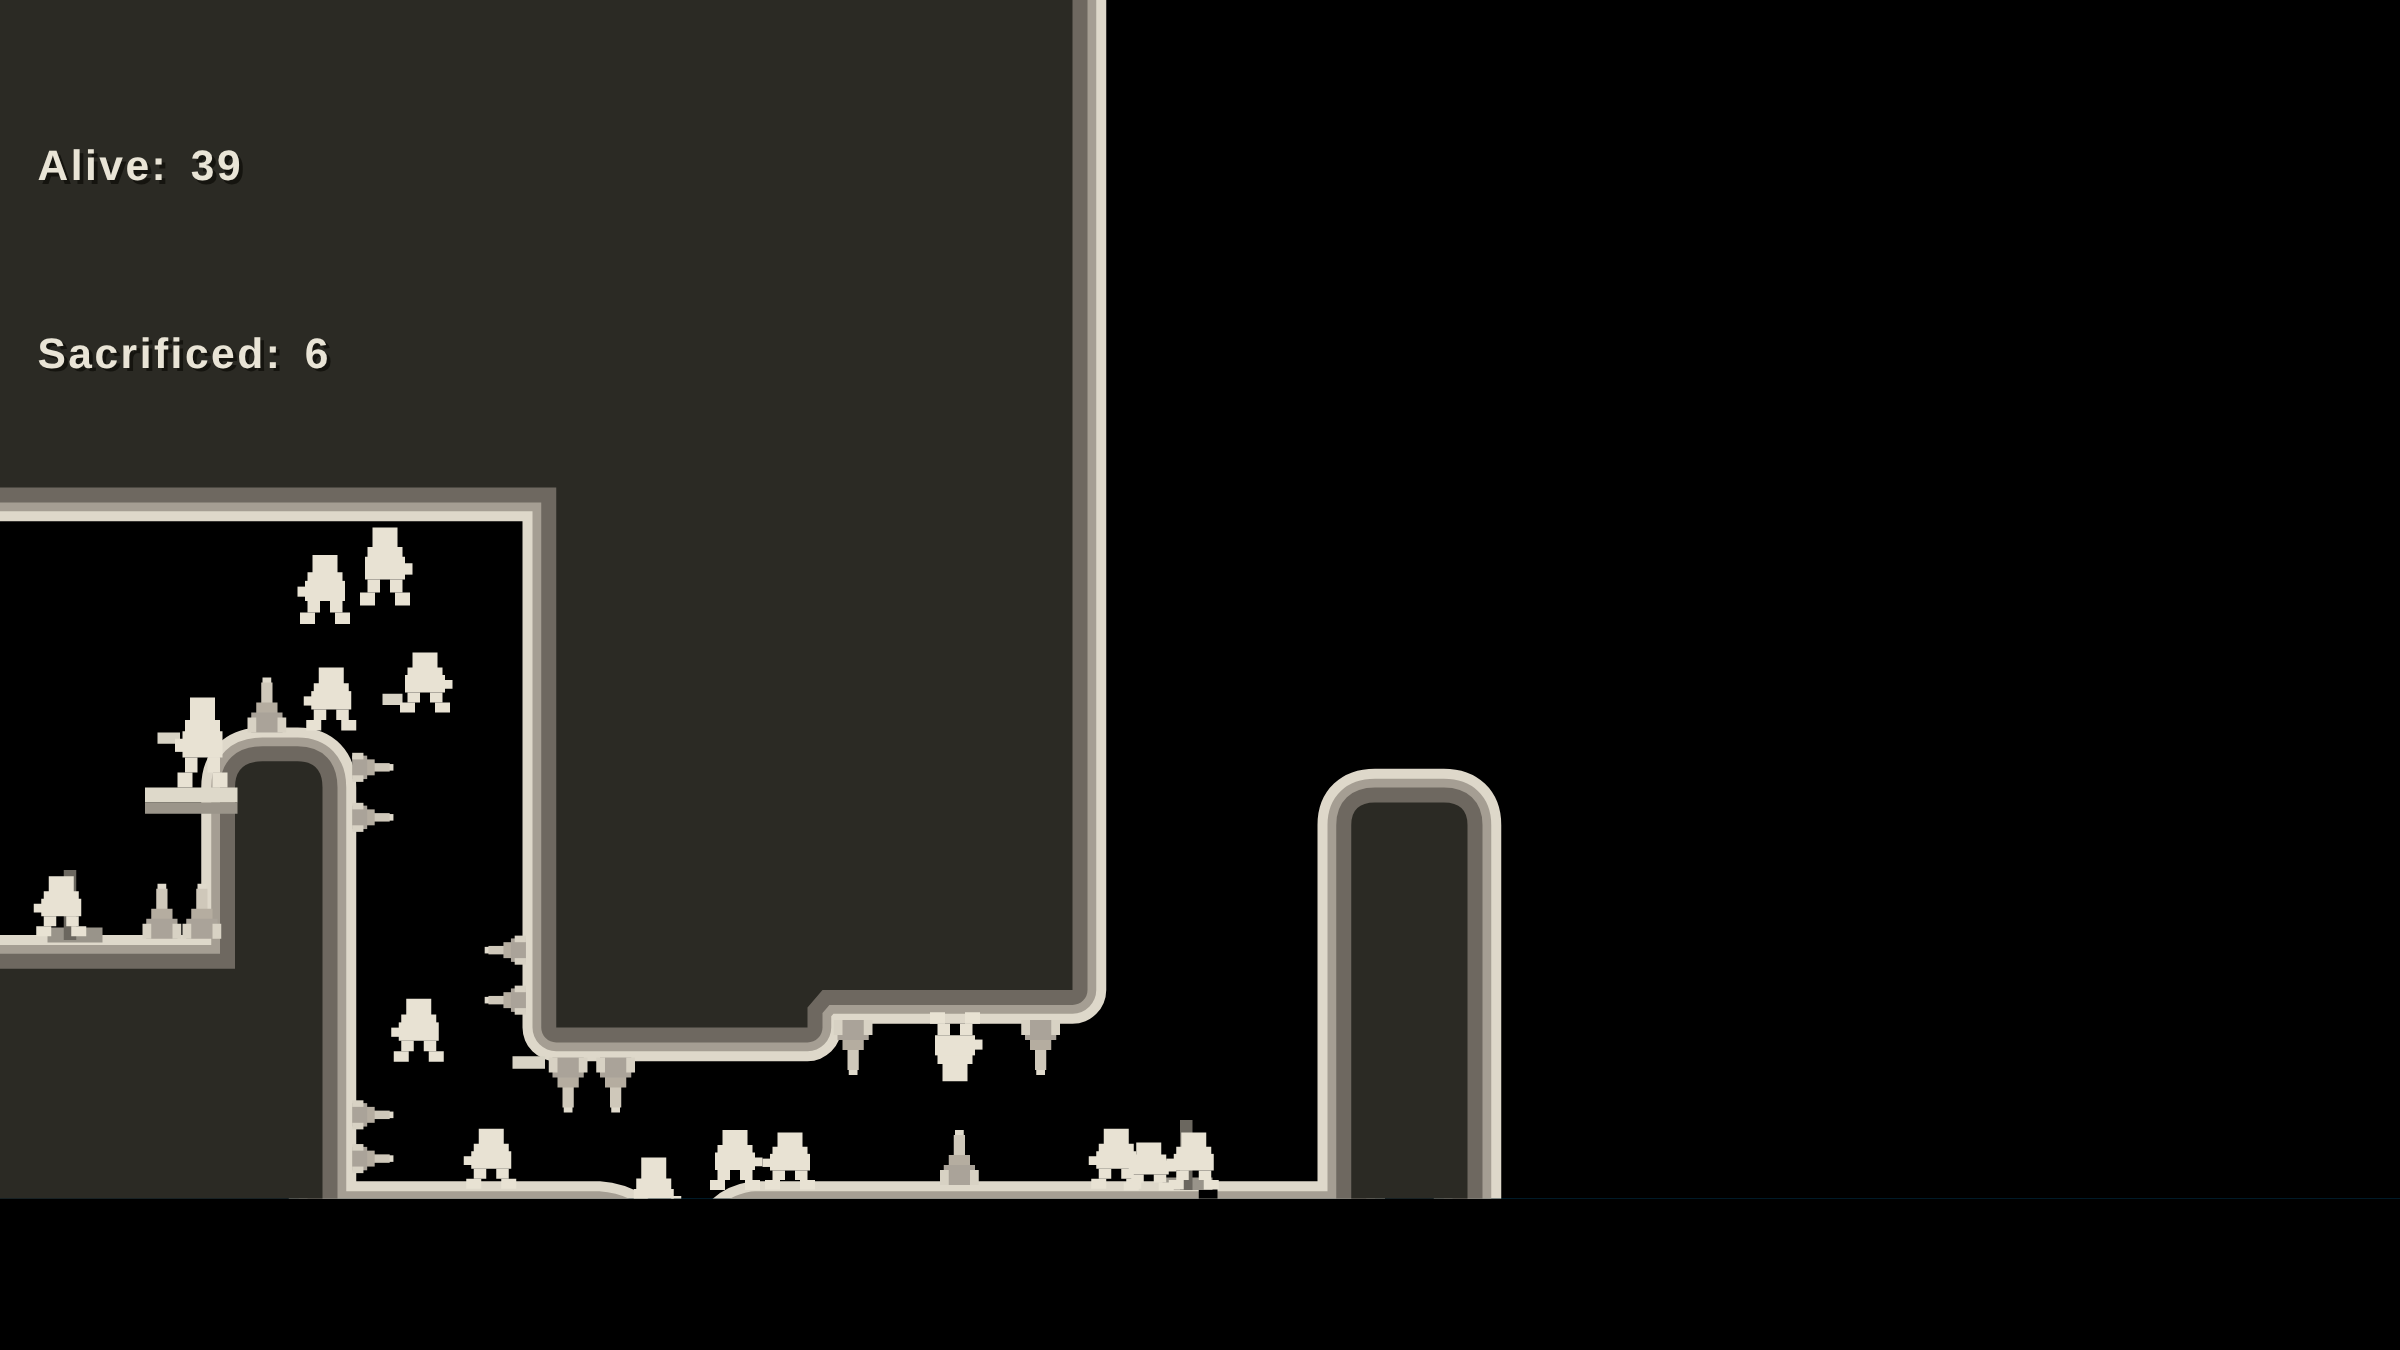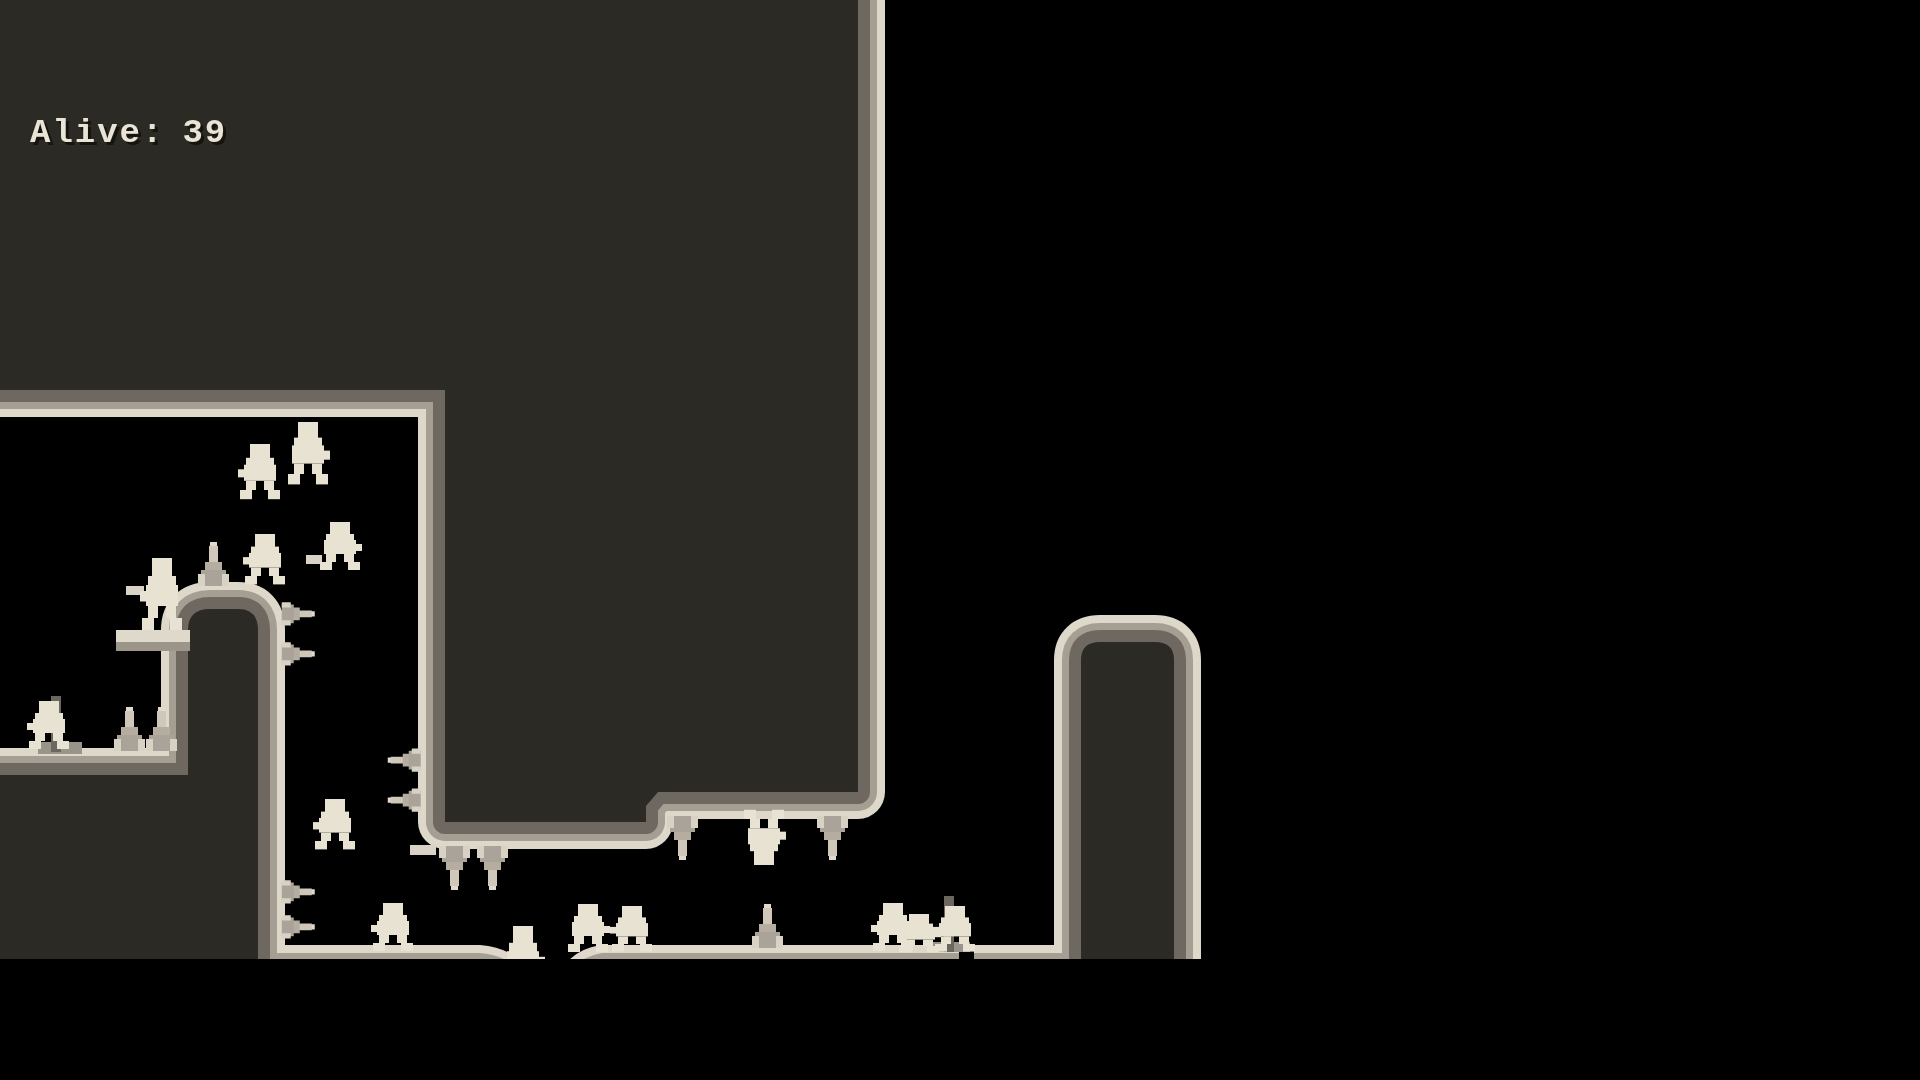--- a/index.html
+++ b/index.html
@@ -1,18 +1,18 @@
 <!DOCTYPE html>
 <html style="--hud-color: #e9e4d6; --hud-shadow: #15140f; --creature: #e8e2d3; --spike-tip: #e0dacc; --spike-stem: #cfc8ba; --spike-mid: #b5ada0; --spike-base: #aaa399; --spike-nub: #d8d2c4;"><head>
 <meta charset="utf-8">
 <style>
   html,body{margin:0;padding:0;background:#000;}
   .stage{
     position:relative;width:1920px;height:959px;overflow:hidden;background:#0369a1;
-    font-family:Liberation Mono, monospace;
+    font-family:Liberation Sans, sans-serif;
   }
   .stage svg{position:absolute;left:0;top:0;}
   .hud{
     position:absolute;left:30px;top:8px;
     color:var(--hud-color);
     font-size:34px;font-weight:bold;line-height:50px;letter-spacing:2px;
     text-shadow:3px 3px 0 var(--hud-shadow);
     white-space:pre;
   }
   .hud-line span{display:inline-block;}
@@ -108,14 +108,15 @@
         <use href="#walker" transform="translate(744,817) rotate(180,21,24) scale(1,1.15)" style="color: rgb(232, 226, 211);"></use>
         <use href="#walker" transform="translate(871,903)" style="color: rgb(232, 226, 211);"></use>
         <use href="#walker" transform="translate(899,914) translate(42,0) scale(-1,0.8)" style="color: rgb(232, 226, 211);"></use>
         <use href="#walker" transform="translate(933,906) scale(1,0.95)" style="color: rgb(232, 226, 211);"></use>
         <use href="#walker" transform="translate(504,1040)" style="color: rgb(232, 226, 211);"></use>
       </g>
   </svg>
 
   <div class="hud">
     <div class="hud-line"><span>Alive:</span><span class="val">39</span></div>
+    <div class="hud-line"><span>Sacrificed:</span><span class="val">6</span></div>
   </div>
 </div>
 
 </body></html>

